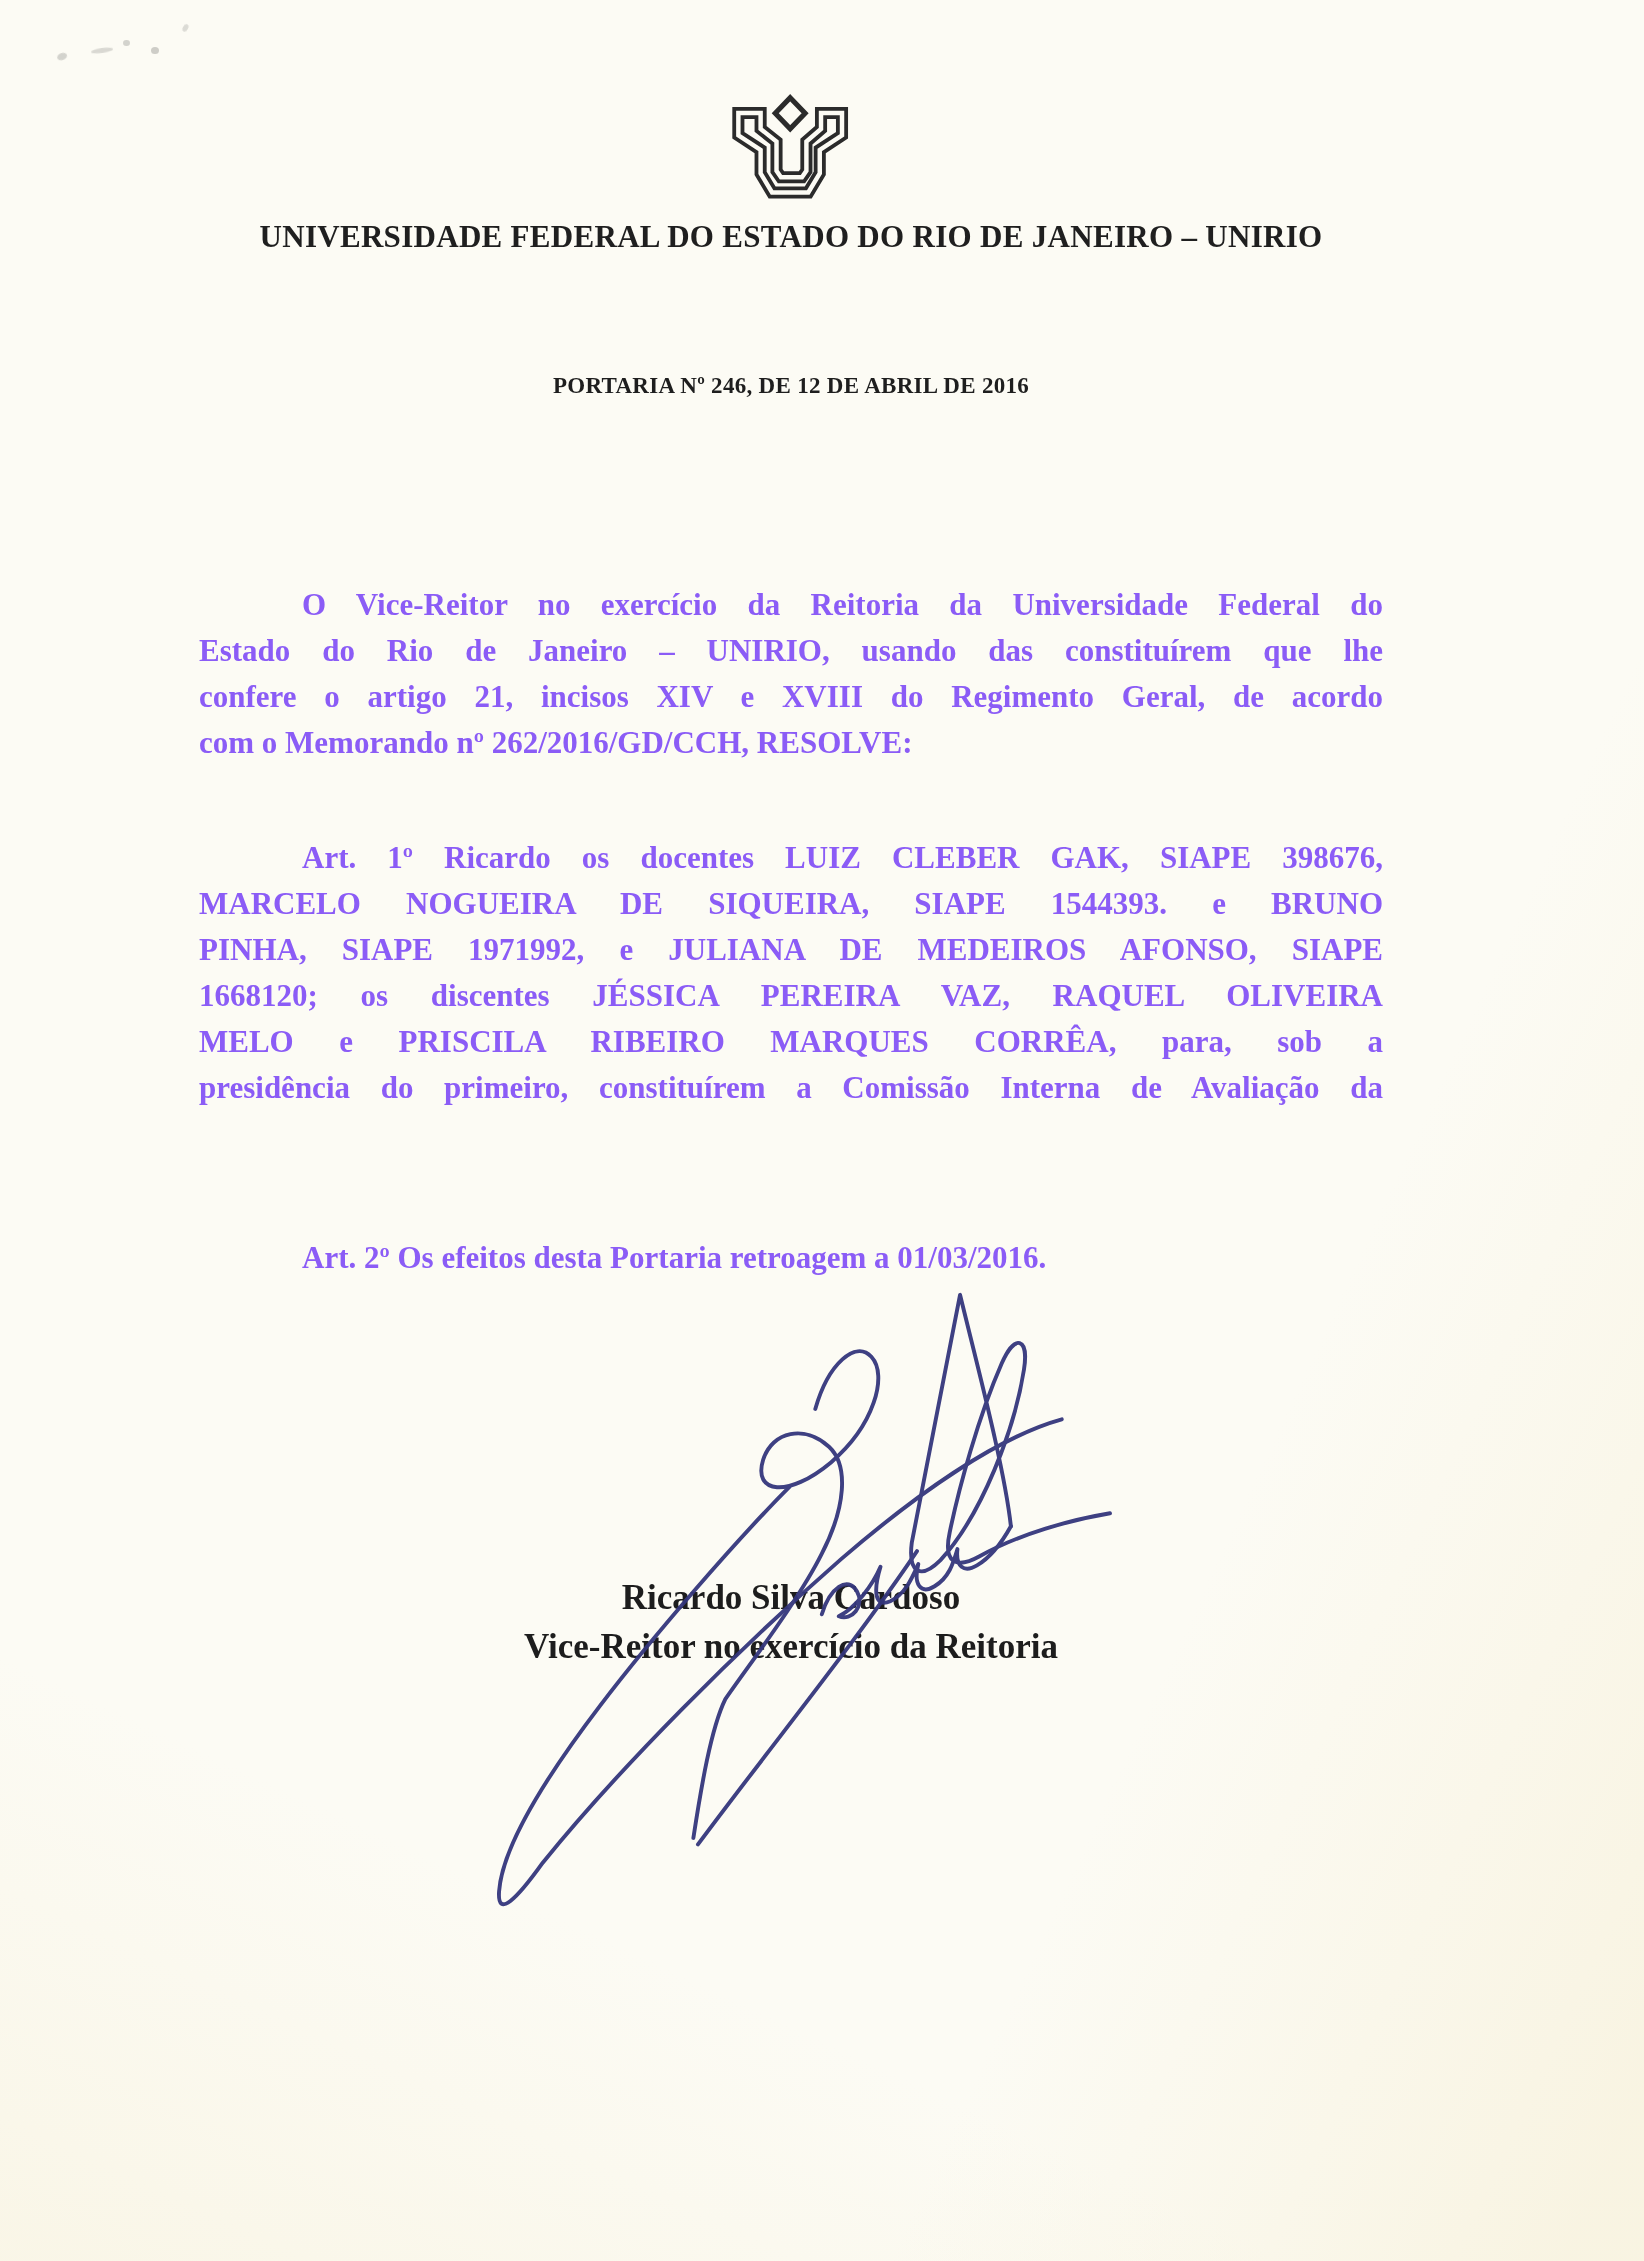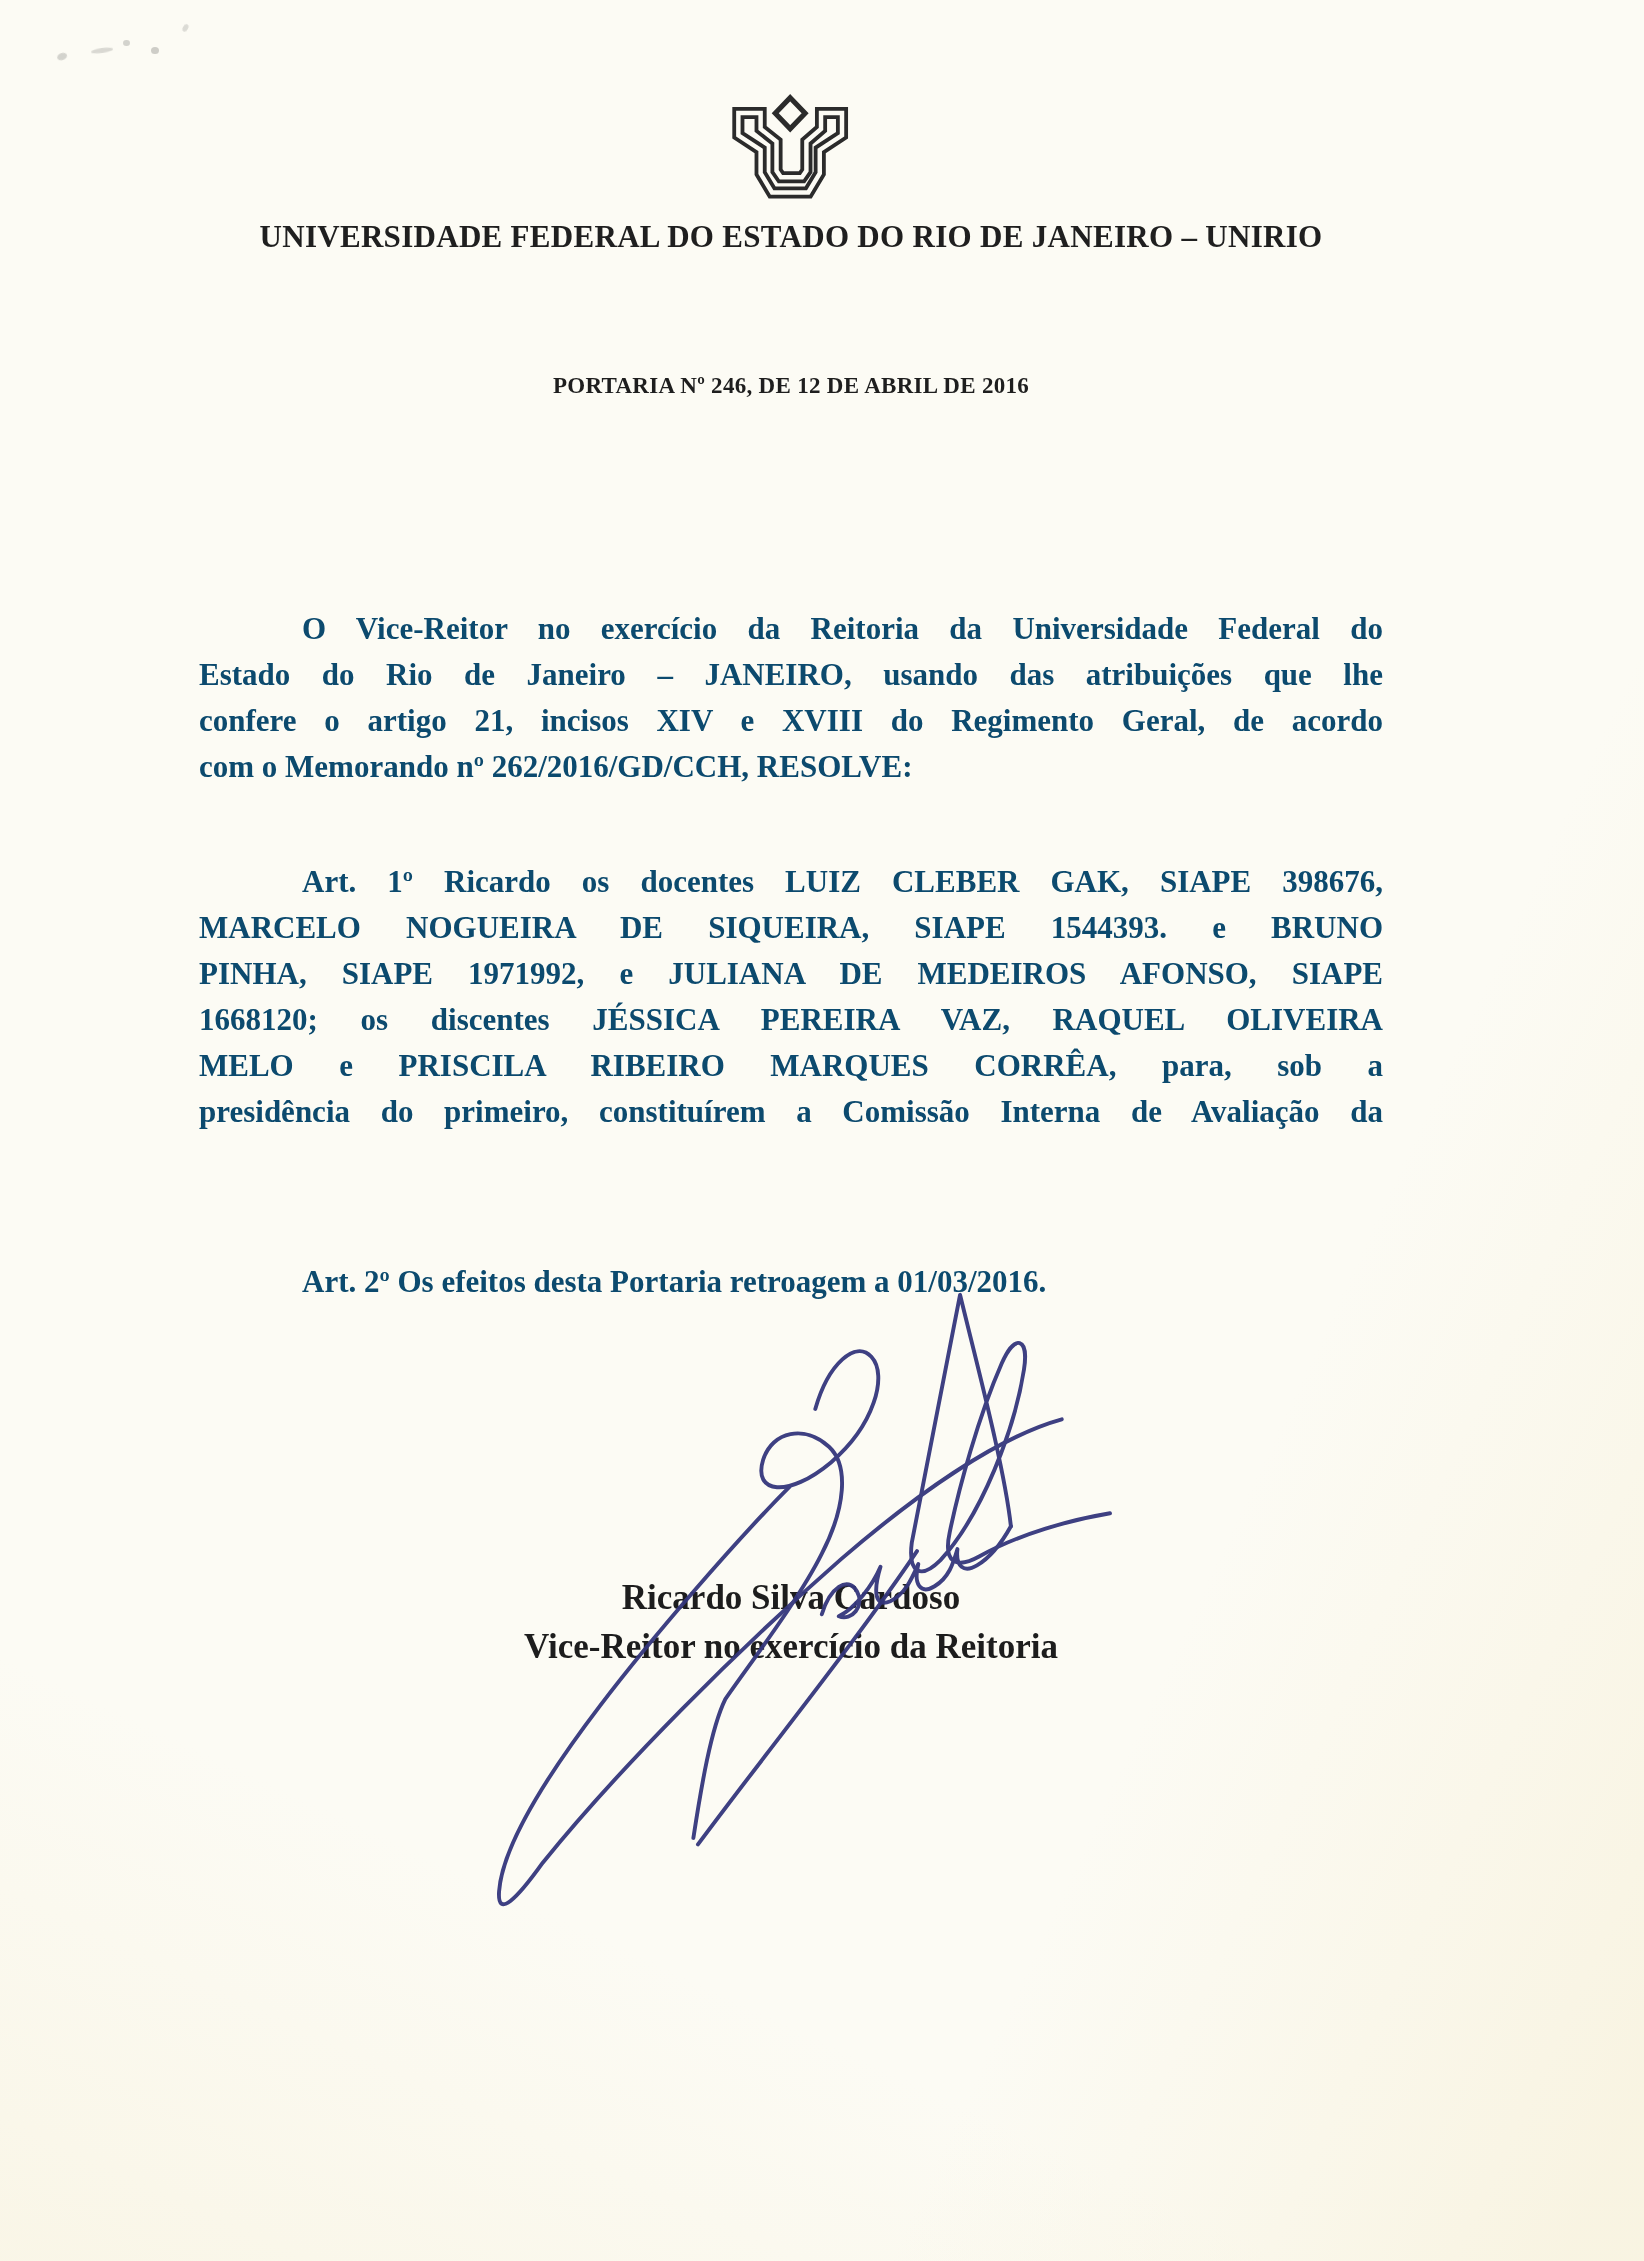--- a/index.html
+++ b/index.html
@@ -47,21 +47,21 @@
   }
   .doc-title {
     top: 373px;
     text-align: center;
     font-size: 23px;
     letter-spacing: 0.3px;
     color: #1e1e1e;
     white-space: nowrap;
   }
 
-  .para { position: absolute; left: 199px; width: 1184px; font-size: 31px; line-height: 46px; color: #0c4a6e; margin-top: 24px; }
+  .para { position: absolute; left: 199px; width: 1184px; font-size: 31px; line-height: 46px; color: #8b5cf6; }
   .p1 { top: 582px; }
   .p2 { top: 835px; }
   .p3 { top: 1235px; }
   .line { text-align: justify; text-align-last: justify; overflow: hidden; white-space: nowrap; }
   .line.first { padding-left: 103px; }
   .line.last { text-align-last: left; }
 
   
   .sig-name {
     top: 1578px;
@@ -108,21 +108,21 @@
       <path d="M81.5,-24 L105,0.5 L81.5,25 L58,0.5 Z" fill="none" stroke="#2b2b2b" stroke-width="8" stroke-linejoin="miter"></path>
     </svg>
   </div>
 
   <div class="column institution">UNIVERSIDADE FEDERAL DO ESTADO DO RIO DE JANEIRO – UNIRIO</div>
 
   <div class="column doc-title">PORTARIA Nº 246, DE 12 DE ABRIL DE 2016</div>
 
   <div class="para p1">
     <div class="line first">O Vice-Reitor no exercício da Reitoria da Universidade Federal do</div>
-    <div class="line">Estado do Rio de Janeiro – JANEIRO, usando das atribuições que lhe</div>
+    <div class="line">Estado do Rio de Janeiro – UNIRIO, usando das constituírem que lhe</div>
     <div class="line">confere o artigo 21, incisos XIV e XVIII do Regimento Geral, de acordo</div>
     <div class="line last">com o Memorando nº 262/2016/GD/CCH, RESOLVE:</div>
   </div>
 
   <div class="para p2">
     <div class="line first">Art. 1º Ricardo os docentes LUIZ CLEBER GAK, SIAPE 398676,</div>
     <div class="line">MARCELO NOGUEIRA DE SIQUEIRA, SIAPE 1544393. e BRUNO</div>
     <div class="line">PINHA, SIAPE 1971992, e JULIANA DE MEDEIROS AFONSO, SIAPE</div>
     <div class="line">1668120; os discentes JÉSSICA PEREIRA VAZ, RAQUEL OLIVEIRA</div>
     <div class="line">MELO e PRISCILA RIBEIRO MARQUES CORRÊA, para, sob a</div>

